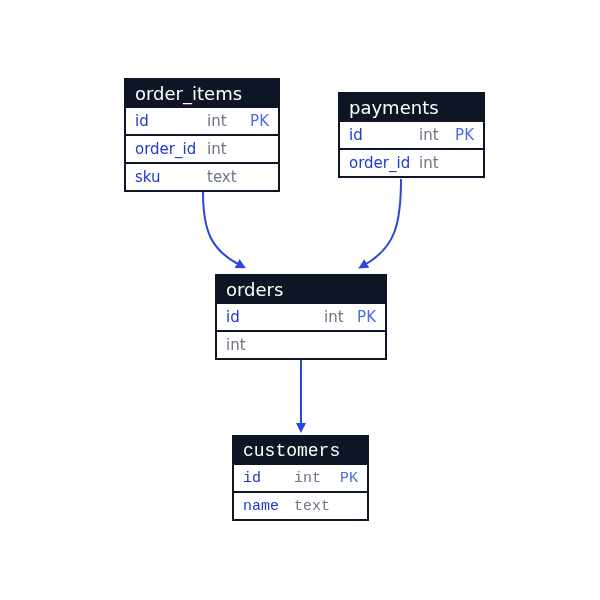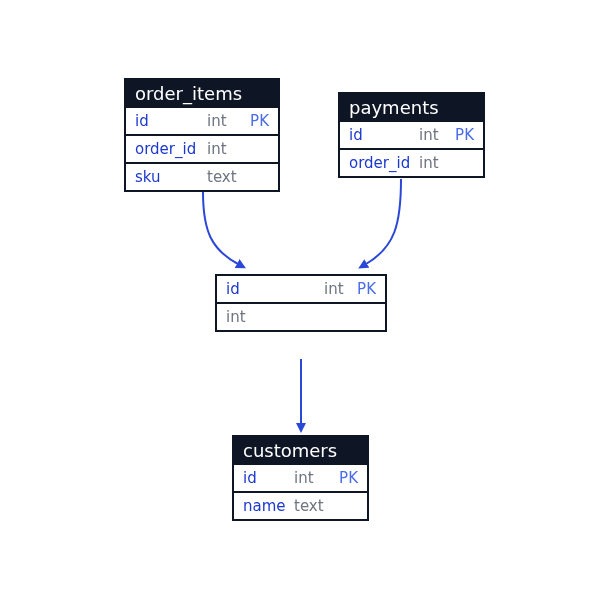--- a/index.html
+++ b/index.html
@@ -43,21 +43,21 @@
   }
   .trow + .trow { border-top: 2px solid var(--line, #0e1626); }
   .cname { flex: 0 0 var(--name-w, 60px); color: var(--column-name, #1c39cf); }
   .ctype { color: var(--column-type, #6e7480); }
   .ckey  { margin-left: auto; color: var(--pk, #4a6ce8); }
 
   
   .t-order-items { left: 124px; top: 78px;  width: 156px; --name-w: 72px; }
   .t-payments    { left: 338px; top: 92px;  width: 147px; --name-w: 70px; }
   .t-orders      { left: 215px; top: 274px; width: 172px; --name-w: 98px; }
-  .t-customers   { left: 232px; top: 435px; width: 137px; --name-w: 51px; }
+  .t-customers   { left: 232px; top: 435px; width: 137px; font-family: Liberation Mono, monospace; --name-w: 51px; }
 </style>
 </head>
 <body>
 
 <div class="canvas">
 
   <svg class="arrows" width="600" height="600" viewBox="0 0 600 600">
     <defs>
       <marker id="ah" markerUnits="userSpaceOnUse" markerWidth="12" markerHeight="11" refX="1" refY="5" orient="auto">
         <path d="M0,0 L10,5 L0,10 z" fill="#2a47d8"></path>
@@ -95,20 +95,21 @@
       <span class="ckey">PK</span>
     </div>
     <div class="trow">
       <span class="cname">order_id</span>
       <span class="ctype">int</span>
       <span class="ckey"></span>
     </div>
   </div>
 
   <div class="table t-orders">
+    <div class="thead">orders</div>
     <div class="trow">
       <span class="cname">id</span>
       <span class="ctype">int</span>
       <span class="ckey">PK</span>
     </div>
     <div class="trow">
       <span class="ctype">int</span>
       <span class="ckey"></span>
     </div>
   </div>

